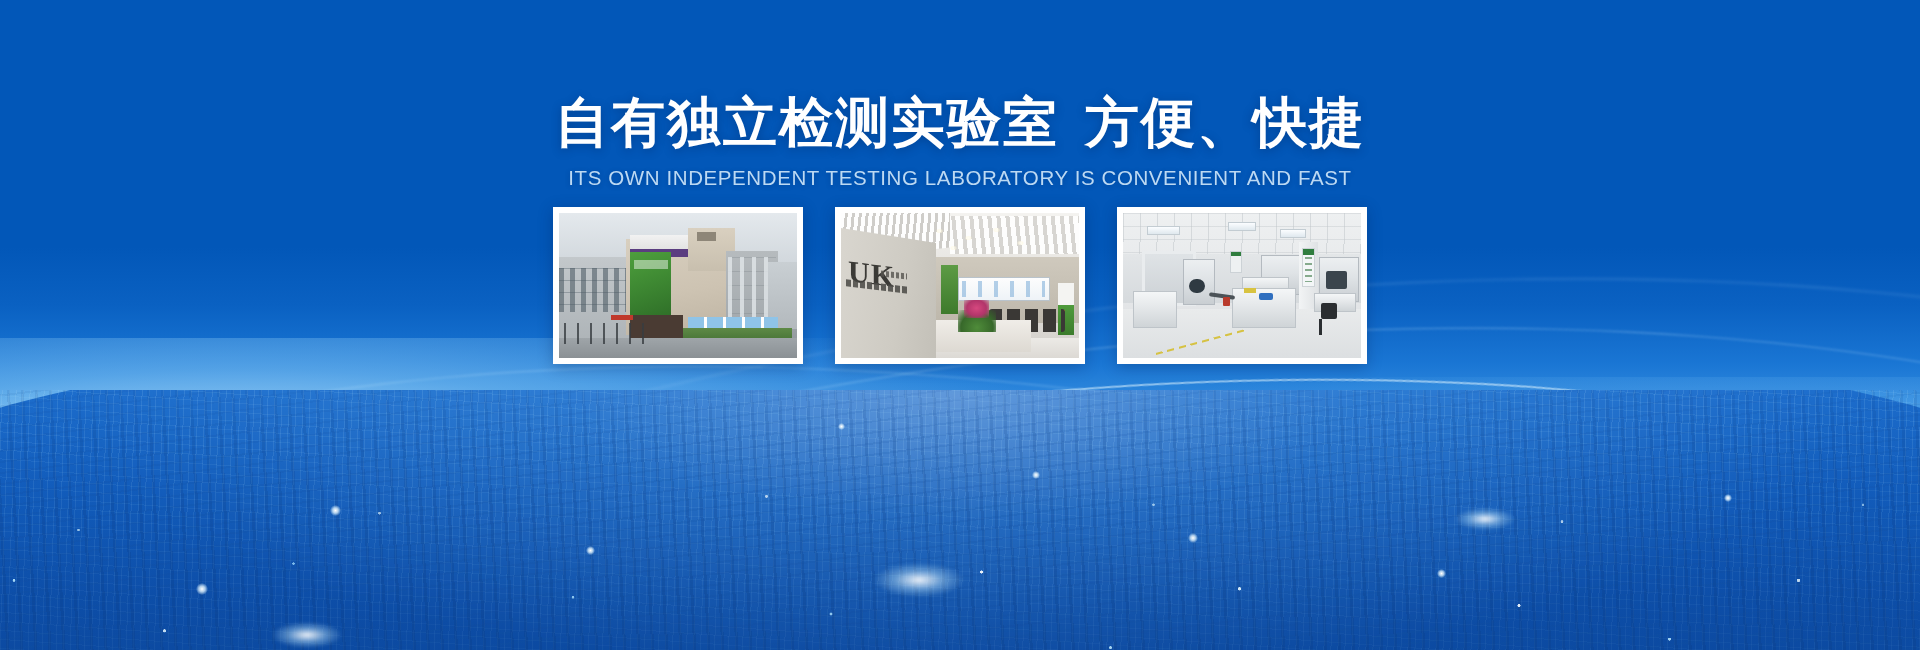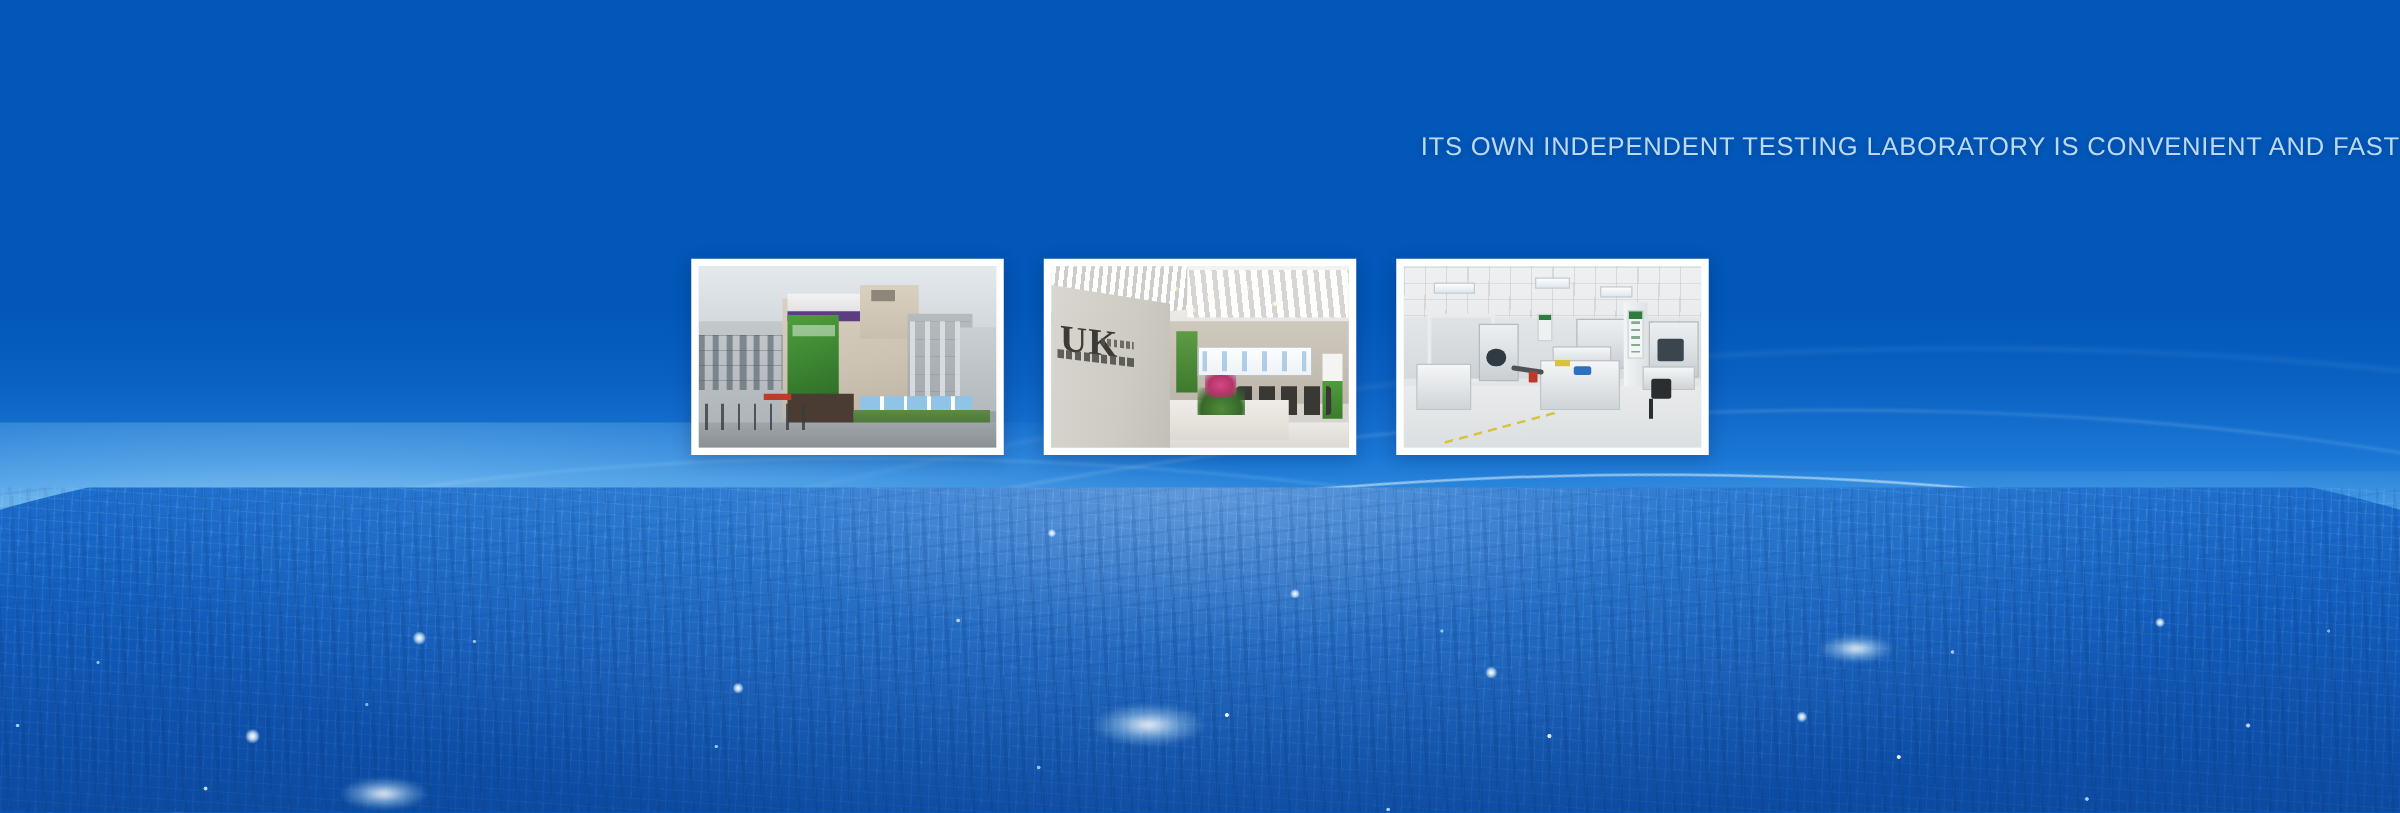--- a/index.html
+++ b/index.html
@@ -190,21 +190,20 @@
     font-weight:700;letter-spacing:2px;
     text-shadow:0 2px 10px rgba(0,30,80,.35);
     white-space:nowrap;
   }
   .headline .gap{display:inline-block;width:26px;}
   .subhead{
     margin:14px 0 0;color:#bcd9f3;
     font-size:20.5px;letter-spacing:.6px;font-weight:400;
     text-shadow:0 1px 5px rgba(0,35,90,.3);
     white-space:nowrap;
-    text-align:right;
   }
 
   
   .cards{
     position:absolute;top:207px;left:0;right:0;z-index:6;
     display:flex;justify-content:center;gap:32px;
   }
   .card{
     width:238px;height:145px;background:#ffffff;padding:6px;
     box-sizing:content-box;
@@ -382,20 +381,21 @@
   <div class="spark" style="left:330px;top:505px;width:11px;height:11px;"></div>
   <div class="spark" style="left:586px;top:546px;width:9px;height:9px;"></div>
   <div class="spark" style="left:1032px;top:471px;width:8px;height:8px;"></div>
   <div class="spark" style="left:1188px;top:533px;width:10px;height:10px;"></div>
   <div class="spark" style="left:1437px;top:569px;width:9px;height:9px;"></div>
   <div class="spark" style="left:1724px;top:494px;width:8px;height:8px;"></div>
   <div class="spark" style="left:196px;top:583px;width:12px;height:12px;"></div>
   <div class="spark" style="left:838px;top:423px;width:7px;height:7px;"></div>
 
   <div class="copy">
+    <h1 class="headline"><span>自有独立检测实验室</span><span class="gap"></span><span>方便、快捷</span></h1>
     <p class="subhead">ITS OWN INDEPENDENT TESTING LABORATORY IS CONVENIENT AND FAST</p>
   </div>
 
   <div class="cards">
 
     <div class="card">
       <div class="photo p1">
         <div class="sky1"></div>
         <div class="bldg-far"></div>
         <div class="windows"></div>

